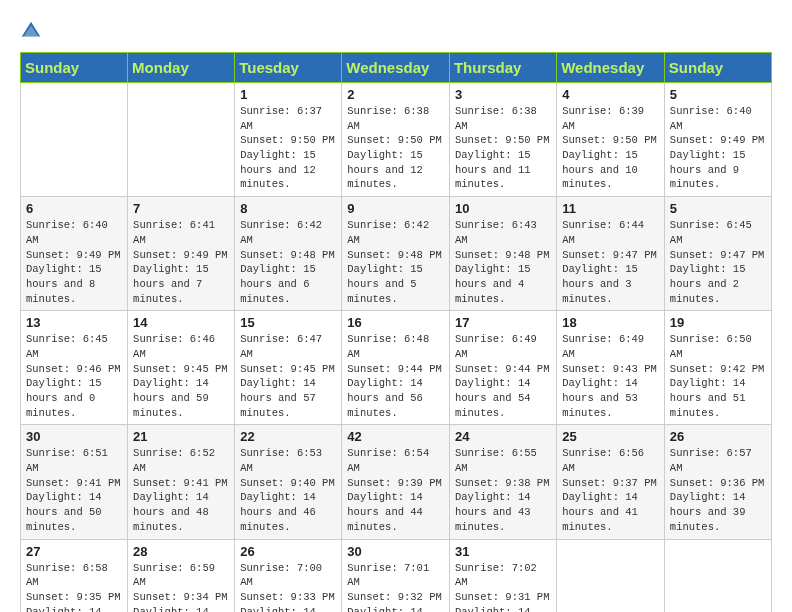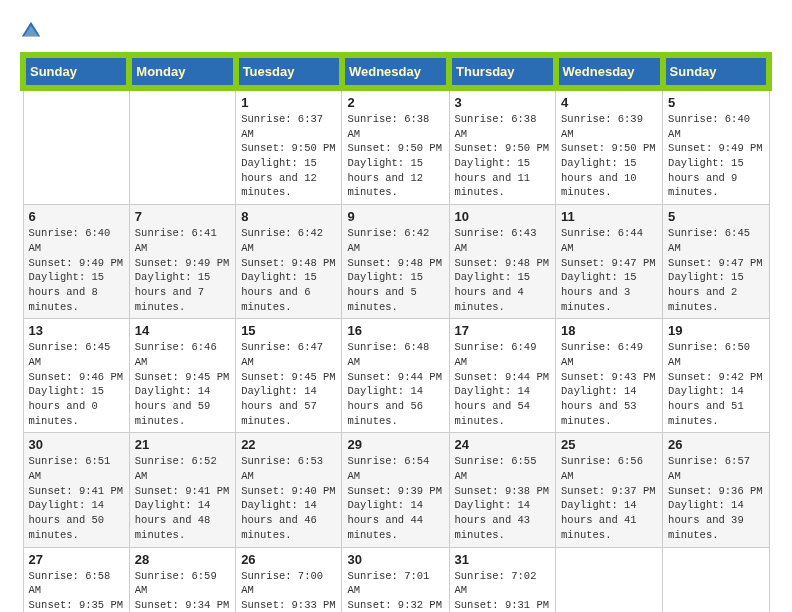--- a/index.html
+++ b/index.html
@@ -49,25 +49,25 @@
       font-size: 14px;
       color: #444;
     }
     .calendar {
       width: 100%;
       border-collapse: collapse;
       border: 1px solid #ccc;
     }
     .calendar th {
       background-color: #2a6db5;
-      color: #fef9c3;
+      color: #bef264;
       padding: 6px 4px;
-      font-size: 13px;
+      font-size: 15px;
       text-align: left;
-      border: 6px solid #84cc16;
+      border: 1px solid #84cc16;
     }
     .calendar td {
       vertical-align: top;
       border: 1px solid #ccc;
       padding: 4px 5px;
       width: 108px;
       min-height: 80px;
       font-size: 11px;
       color: #222;
       background: #fff;
@@ -217,21 +217,21 @@
         </td>
         <td>
           <span class="day-number">21</span>
           <div class="cell-content">Sunrise: 6:52 AM<br>Sunset: 9:41 PM<br>Daylight: 14 hours and 48 minutes.</div>
         </td>
         <td>
           <span class="day-number">22</span>
           <div class="cell-content">Sunrise: 6:53 AM<br>Sunset: 9:40 PM<br>Daylight: 14 hours and 46 minutes.</div>
         </td>
         <td>
-          <span class="day-number">29</span>
+          <span class="day-number">42</span>
           <div class="cell-content">Sunrise: 6:54 AM<br>Sunset: 9:39 PM<br>Daylight: 14 hours and 44 minutes.</div>
         </td>
         <td>
           <span class="day-number">24</span>
           <div class="cell-content">Sunrise: 6:55 AM<br>Sunset: 9:38 PM<br>Daylight: 14 hours and 43 minutes.</div>
         </td>
         <td>
           <span class="day-number">25</span>
           <div class="cell-content">Sunrise: 6:56 AM<br>Sunset: 9:37 PM<br>Daylight: 14 hours and 41 minutes.</div>
         </td>

